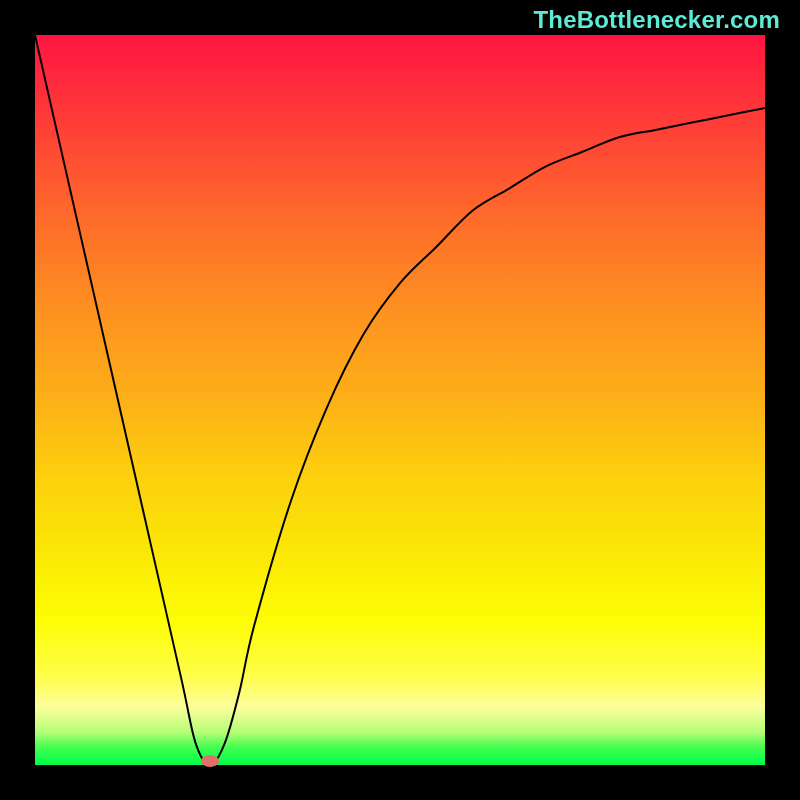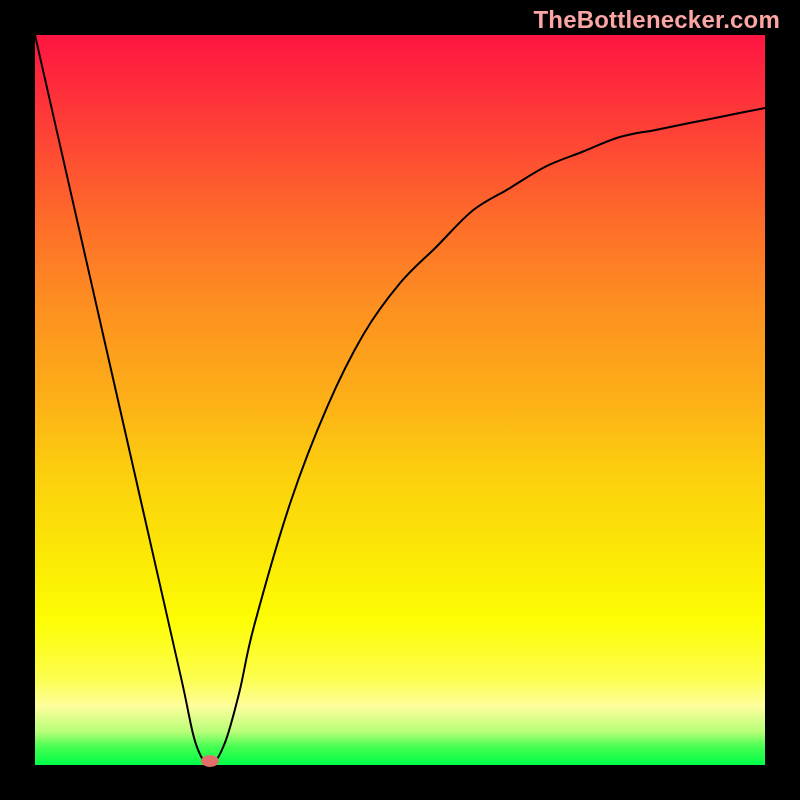--- a/index.html
+++ b/index.html
@@ -14,21 +14,21 @@
   .outer {
     position: relative;
     width: 800px;
     height: 800px;
     background: #000000;
   }
   .attribution {
     position: absolute;
     top: 6px;
     right: 20px;
-    color: #fca5a5;
+    color: #5eead4;
     font-size: 24px;
     font-weight: 600;
     letter-spacing: 0.2px;
   }
   .plot-area {
     position: absolute;
     left: 35px;
     top: 35px;
     width: 730px;
     height: 730px;

